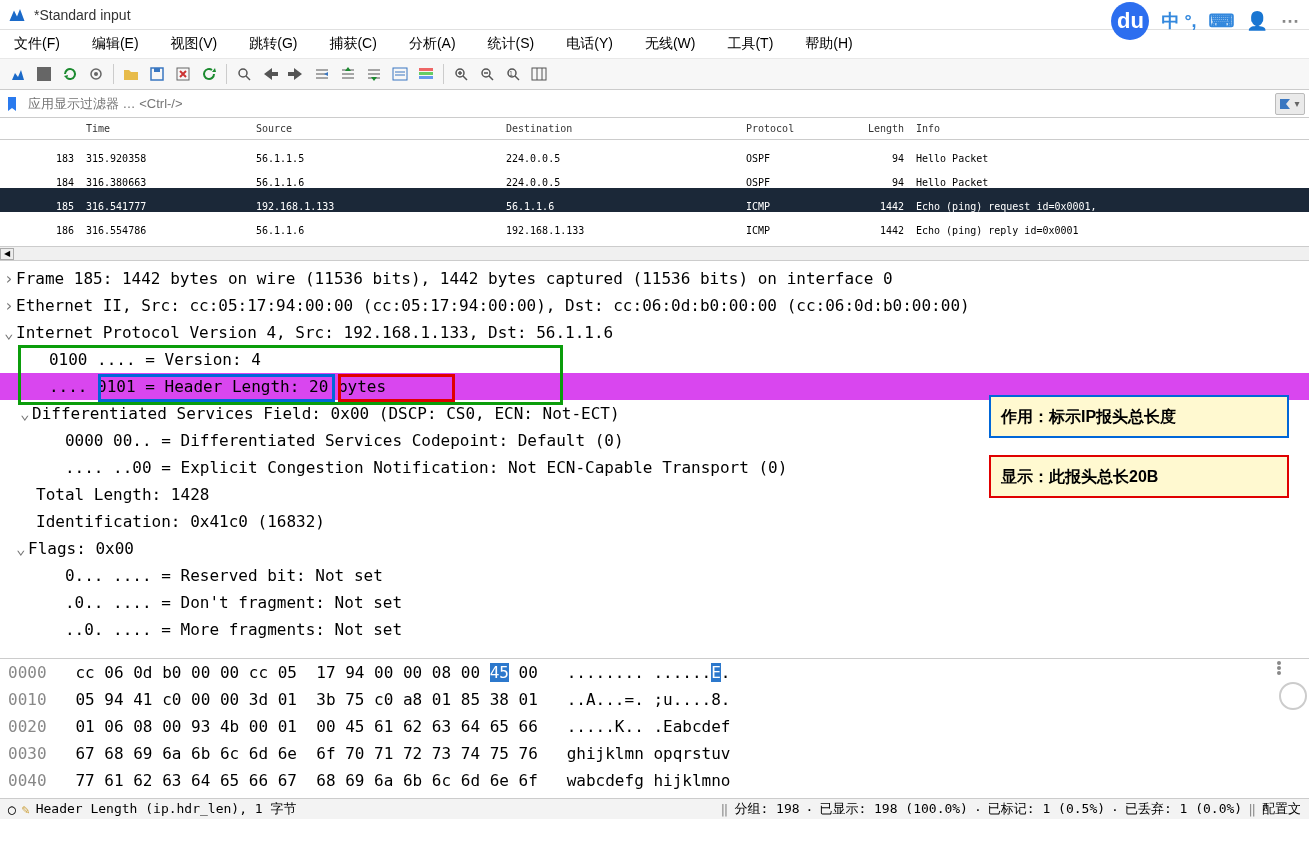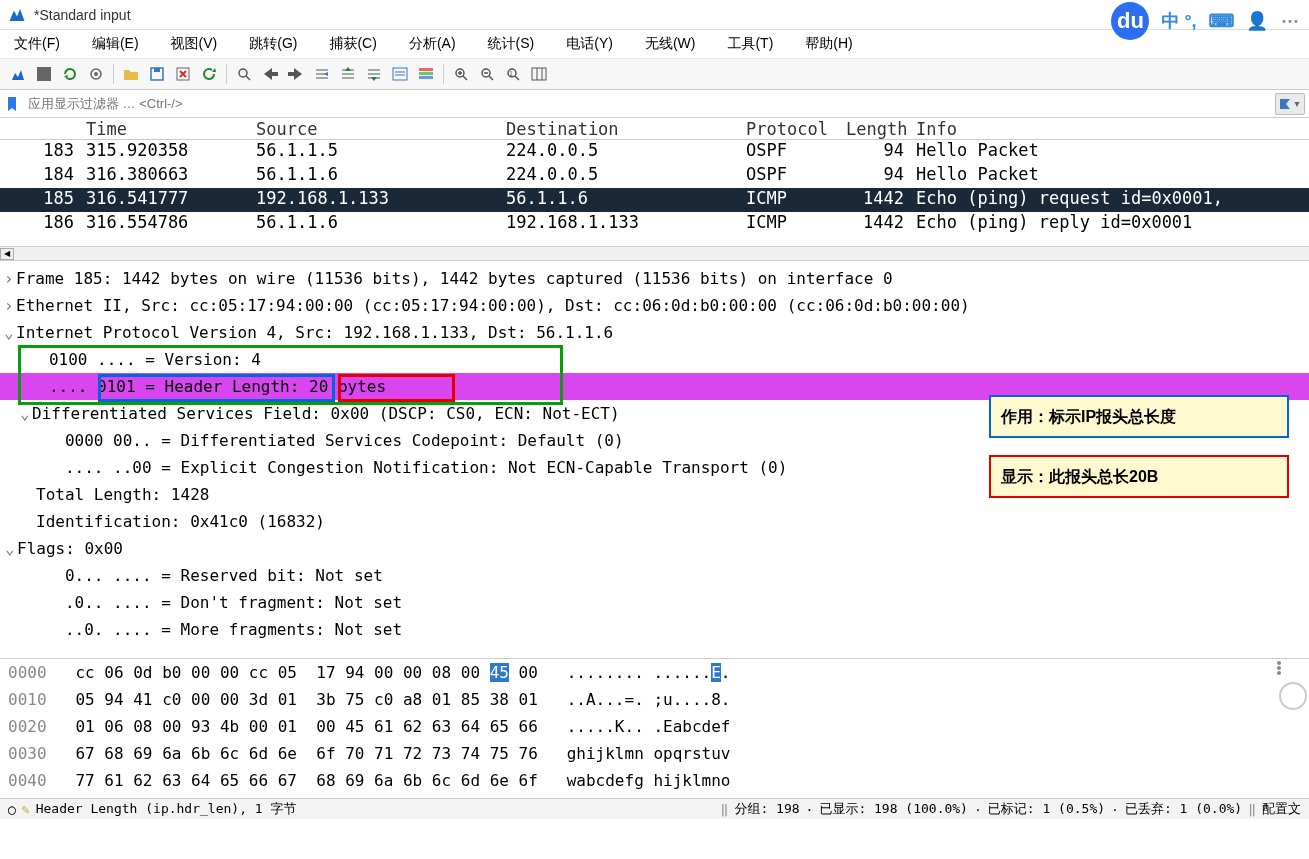--- a/index.html
+++ b/index.html
@@ -12,24 +12,24 @@
 .title-right .sys-item { color: #3388dd; font-size: 18px; font-weight: 600; }
 .menu-bar { height: 28px; display: flex; align-items: center; padding: 0 8px; gap: 20px; background: #fff; font-size: 14px; }
 .menu-bar .menu-item { padding: 3px 6px; cursor: pointer; }
 .toolbar { height: 32px; display: flex; align-items: center; padding: 0 6px; gap: 2px; border-top: 1px solid #e8e8e8; border-bottom: 1px solid #ccc; background: #f7f7f7; }
 .tb-btn { width: 24px; height: 24px; display: flex; align-items: center; justify-content: center; cursor: pointer; border-radius: 2px; }
 .tb-sep { width: 1px; height: 20px; background: #ccc; margin: 0 3px; }
 .filter-bar { height: 28px; display: flex; align-items: center; border-bottom: 1px solid #ccc; background: #fff; }
 .filter-bar .bm { width: 16px; height: 16px; margin: 0 4px; color: #2a7aee; }
 .filter-bar input { flex: 1; border: none; outline: none; font-size: 13px; padding: 2px 4px; font-family: inherit; color: #888; }
 .filter-bar .end-btn { width: 30px; height: 22px; border: 1px solid #bbb; background: #eaeaea; margin-right: 4px; cursor: pointer; display: flex; align-items: center; justify-content: center; border-radius: 2px; }
-.packet-list { height: 128px; overflow: hidden; font-family: Consolas, monospace; font-size: 17px; }
+.packet-list { height: 128px; overflow: hidden; font-family: Consolas, monospace; font-size: 10px; }
 .pl-header { display: flex; background: #fff; border-bottom: 1px solid #ccc; height: 22px; align-items: center; }
 .pl-header .col { padding: 0 6px; color: #333; font-family: Consolas, monospace; }
-.pl-row { display: flex; height: 24px; align-items: flex-start; }
+.pl-row { display: flex; height: 24px; align-items: flex-end; }
 .pl-row.selected { background: #1b2838; color: #fff; }
 .pl-row .col { padding: 0 6px; white-space: nowrap; overflow: hidden; }
 .col-no { width: 80px; text-align: right; }
 .col-time { width: 170px; }
 .col-src { width: 250px; }
 .col-dst { width: 240px; }
 .col-proto { width: 100px; }
 .col-len { width: 70px; text-align: right; }
 .col-info { flex: 1; }
 .scroll-area { height: 14px; background: #f0f0f0; border-top: 1px solid #ccc; display: flex; align-items: center; }
@@ -280,21 +280,21 @@
   <div class="dt-line"><span class="dt-toggle">›</span><span>Frame 185: 1442 bytes on wire (11536 bits), 1442 bytes captured (11536 bits) on interface 0</span></div>
   <div class="dt-line"><span class="dt-toggle">›</span><span>Ethernet II, Src: cc:05:17:94:00:00 (cc:05:17:94:00:00), Dst: cc:06:0d:b0:00:00 (cc:06:0d:b0:00:00)</span></div>
   <div class="dt-line"><span class="dt-toggle">⌄</span><span>Internet Protocol Version 4, Src: 192.168.1.133, Dst: 56.1.1.6</span></div>
   <div class="dt-line" style="padding-left:20px"><span>   0100 .... = Version: 4</span></div>
   <div class="dt-line hl-row" style="padding-left:20px"><span>   .... </span><span>0101 = Header Length:</span><span> 20 bytes</span></div>
   <div class="dt-line" style="padding-left:20px"><span class="dt-toggle">⌄</span><span>Differentiated Services Field: 0x00 (DSCP: CS0, ECN: Not-ECT)</span></div>
   <div class="dt-line" style="padding-left:36px"><span>   0000 00.. = Differentiated Services Codepoint: Default (0)</span></div>
   <div class="dt-line" style="padding-left:36px"><span>   .... ..00 = Explicit Congestion Notification: Not ECN-Capable Transport (0)</span></div>
   <div class="dt-line" style="padding-left:36px"><span>Total Length: 1428</span></div>
   <div class="dt-line" style="padding-left:36px"><span>Identification: 0x41c0 (16832)</span></div>
-  <div class="dt-line" style="padding-left:5px"><span class="dt-toggle">⌄</span><span>Flags: 0x00</span></div>
+  <div class="dt-line" style="padding-left:16px"><span class="dt-toggle">⌄</span><span>Flags: 0x00</span></div>
   <div class="dt-line" style="padding-left:36px"><span>   0... .... = Reserved bit: Not set</span></div>
   <div class="dt-line" style="padding-left:36px"><span>   .0.. .... = Don't fragment: Not set</span></div>
   <div class="dt-line" style="padding-left:36px"><span>   ..0. .... = More fragments: Not set</span></div>
 
   <div class="box-green" style="left:18px; top:84px; width:545px; height:60px;"></div>
   <div class="box-blue-d" style="left:98px; top:113px; width:237px; height:28px;"></div>
   <div class="box-red-d" style="left:338px; top:113px; width:117px; height:28px;"></div>
 
   <div class="annot annot-blue" style="right:20px; top:134px; width:300px;">作用：标示IP报头总长度</div>
   <div class="annot annot-red" style="right:20px; top:194px; width:300px;">显示：此报头总长20B</div>

